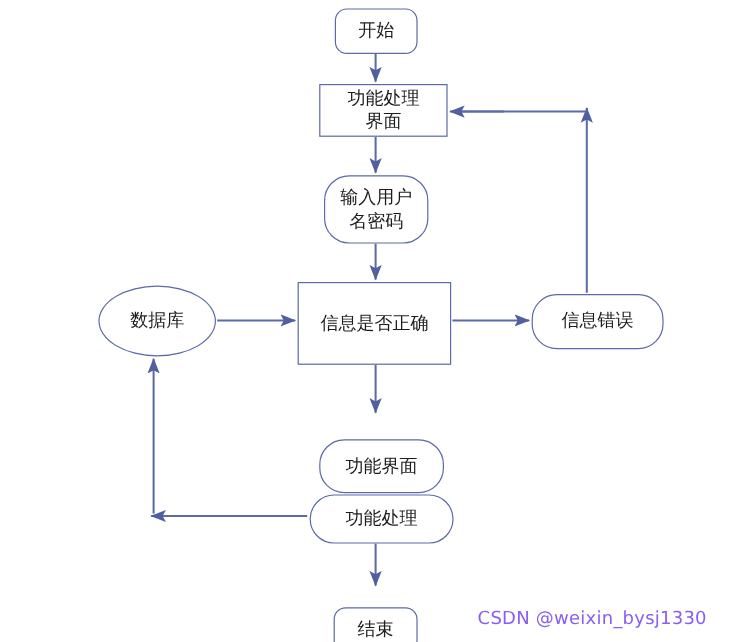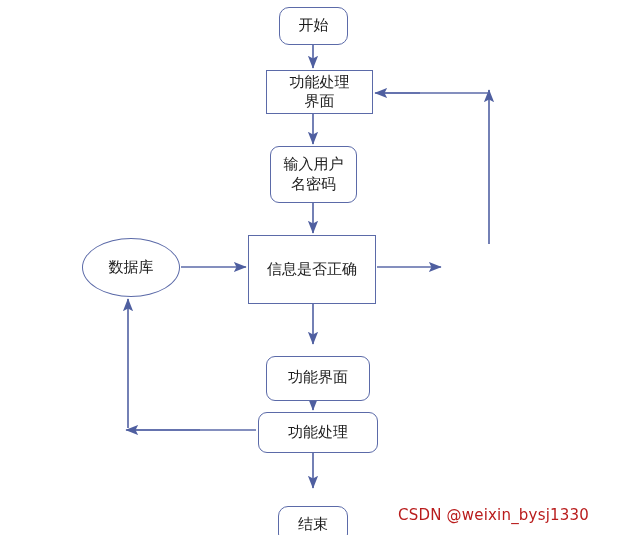--- a/index.html
+++ b/index.html
@@ -36,39 +36,39 @@
     border: 1px solid #5b6aa8;
     color: #1c1c1c;
     font-size: 15px;
     line-height: 1.28;
     text-align: center;
     white-space: nowrap;
     z-index: 2;
   }
   .node .ln { display: block; }
   .shape-stadium { border-radius: 10px; }
-  .shape-round   { border-radius: 9px; }
+  .shape-round   { border-radius: 21px; }
   .shape-rect    { border-radius: 0; }
   .shape-ellipse { border-radius: 50%; text-align: right; }
 
   #wm-start        { left: 279px; top: 7px;   width: 69px;  height: 38px; }
   #wm-login        { left: 266px; top: 70px;  width: 107px; height: 44px; }
   #wm-input        { left: 270px; top: 146px; width: 87px;  height: 57px; }
   #wm-decision     { left: 248px; top: 235px; width: 128px; height: 69px; justify-content: center; }
   #wm-db           { left: 82px;  top: 238px; width: 98px;  height: 59px; }
   #wm-error        { left: 443px; top: 245px; width: 110px; height: 46px; }
-  #wm-funcui       { left: 266px; top: 356px; width: 104px; height: 45px; font-family: Liberation Mono, monospace; }
+  #wm-funcui       { left: 266px; top: 366px; width: 104px; height: 45px; }
   #wm-funcproc     { left: 258px; top: 412px; width: 120px; height: 41px; }
   #wm-end          { left: 278px; top: 506px; width: 70px;  height: 38px; justify-content: center; }
 
   #watermark {
     position: absolute;
     left: 398px;
     top: 506px;
-    color: #b91c1c;
+    color: #8b5cf6;
     font-size: 15px;
     letter-spacing: 0.2px;
     white-space: nowrap;
     z-index: 3;
   }
 </style>
 </head>
 <body>
 
 <div id="canvas">
@@ -129,20 +129,23 @@
   </div>
 
   <div class="node shape-rect" id="wm-decision">
     <span class="ln">信息是否正确</span>
   </div>
 
   <div class="node shape-ellipse" id="wm-db">
     <span class="ln">数据库</span>
   </div>
 
+  <div class="node shape-round" id="wm-error">
+    <span class="ln">信息错误</span>
+  </div>
 
   <div class="node shape-round" id="wm-funcui">
     <span class="ln">功能界面</span>
   </div>
 
   <div class="node shape-round" id="wm-funcproc">
     <span class="ln">功能处理</span>
   </div>
 
   <div class="node shape-stadium" id="wm-end">

